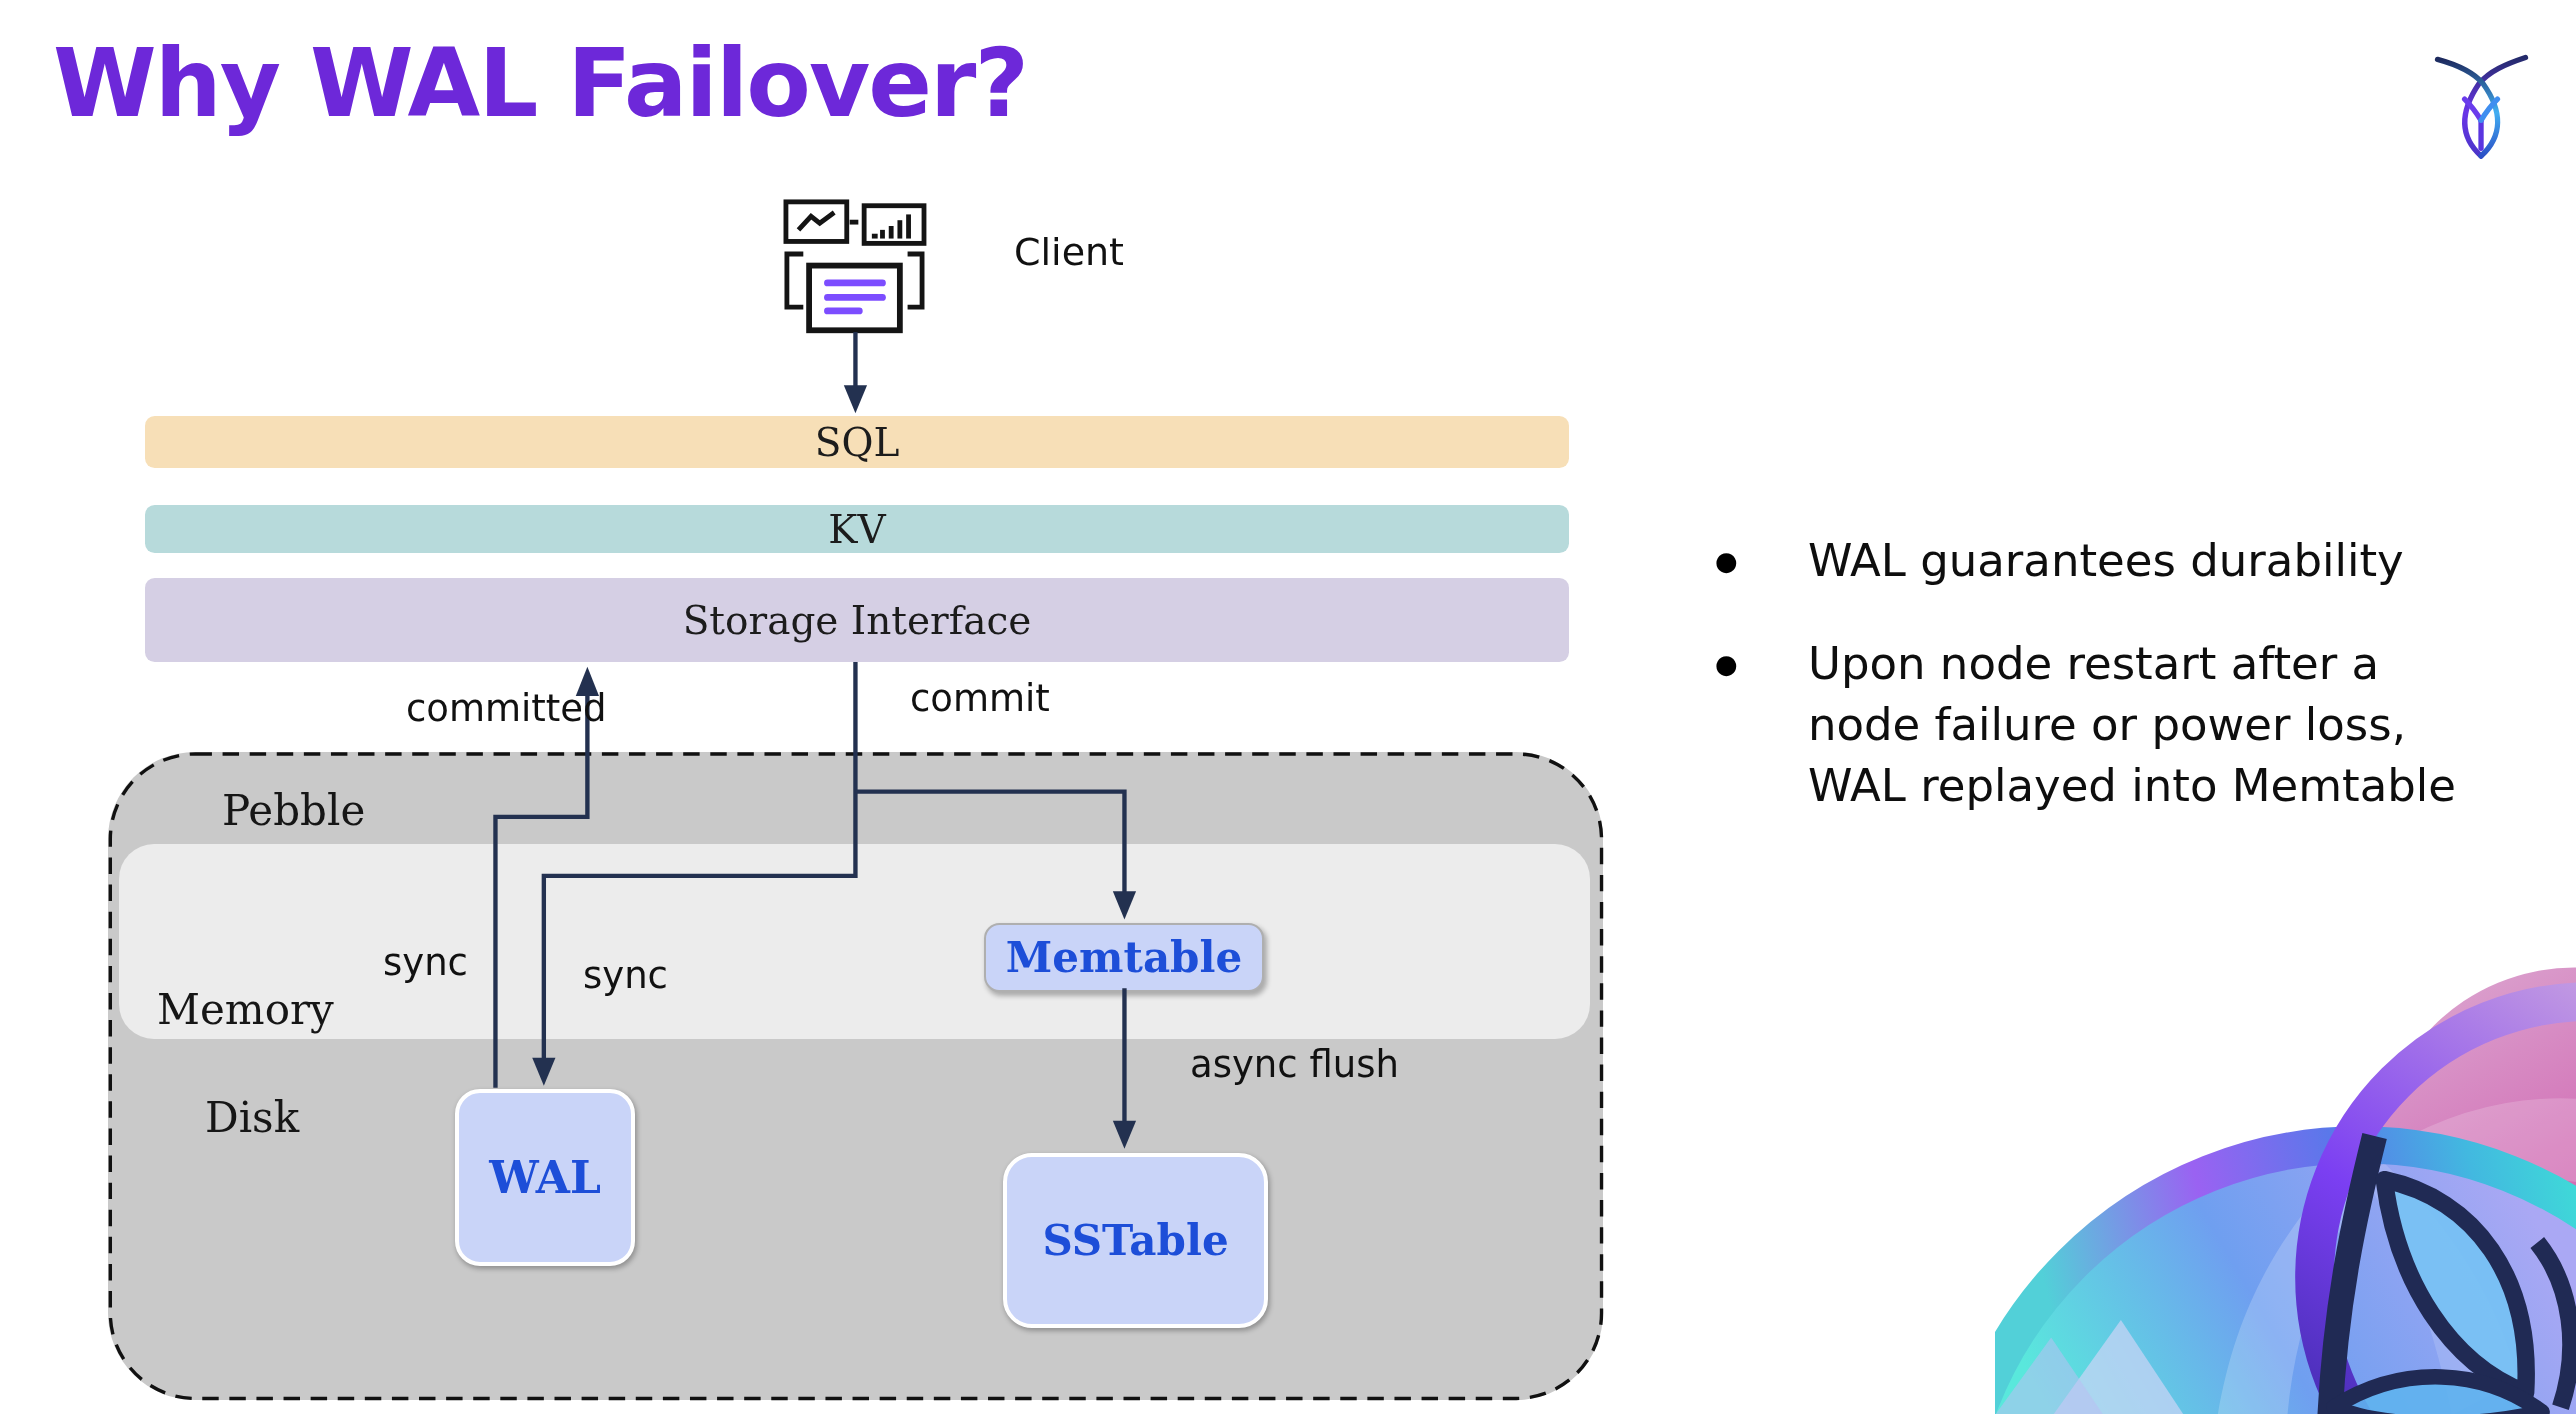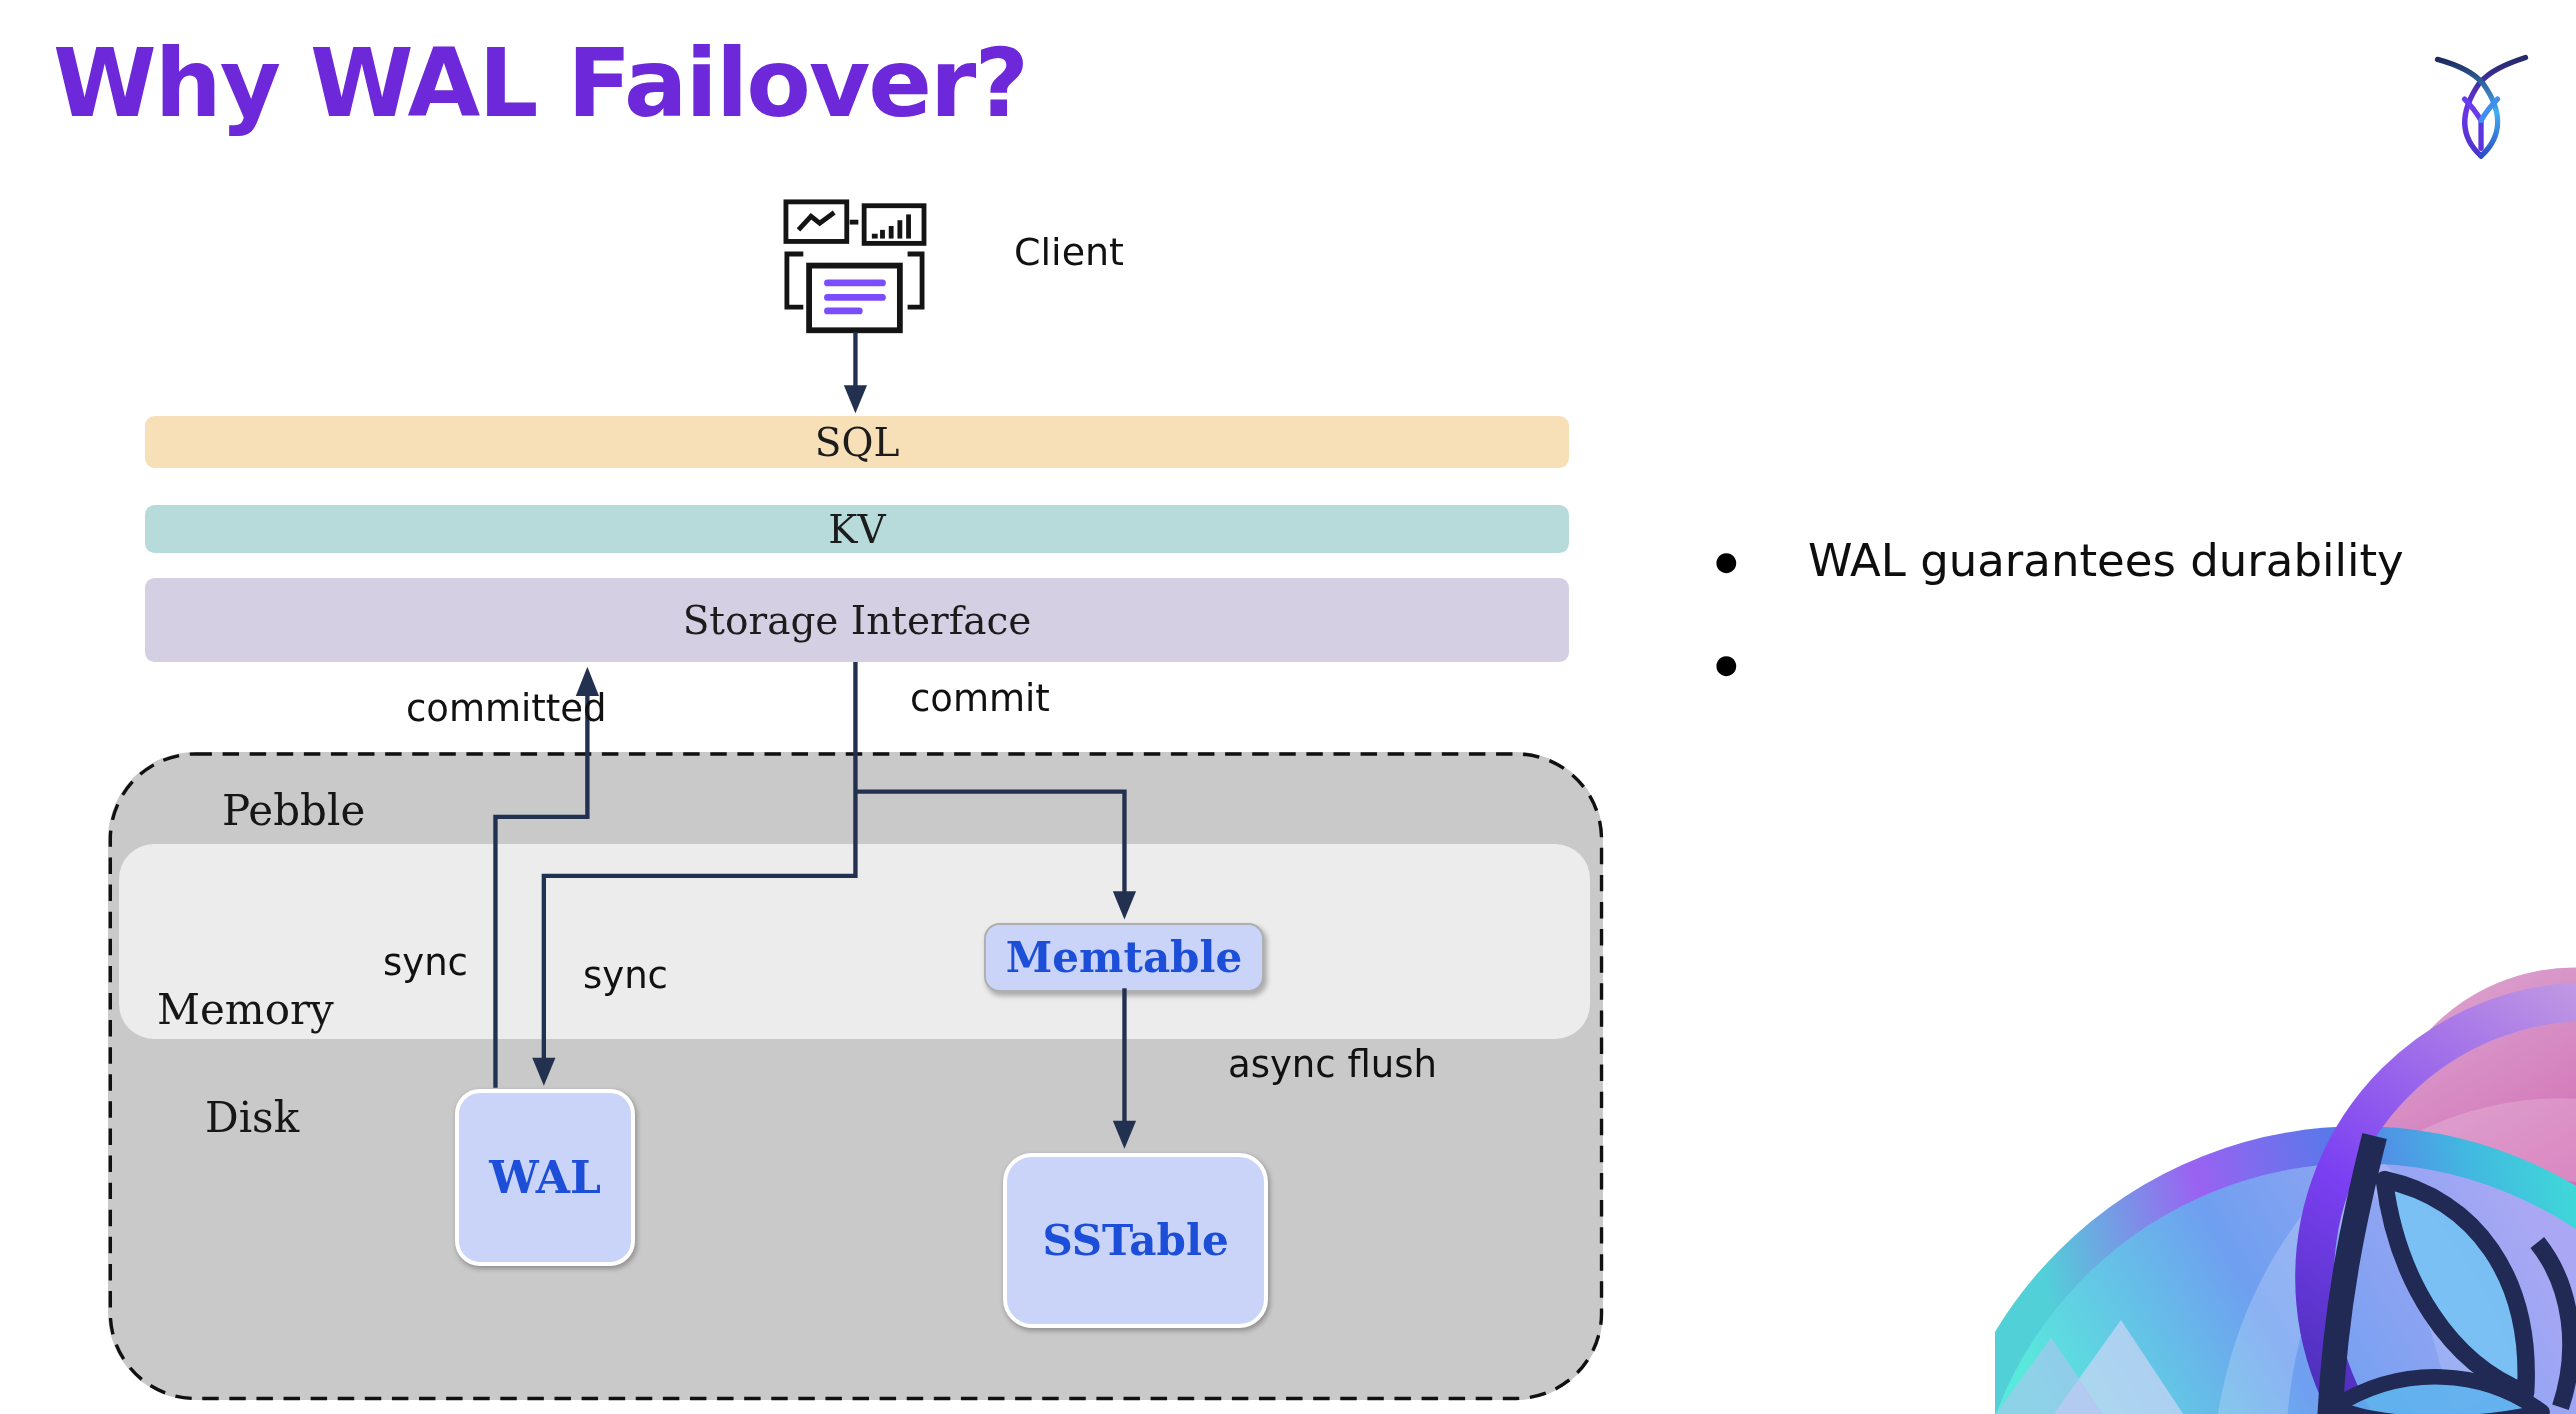--- a/index.html
+++ b/index.html
@@ -36,21 +36,21 @@
             font-size:42px;box-shadow:2.9px 3.9px 5.8px rgba(0,0,0,.28);}
   #sstable-node{left:1003px;top:1153px;width:257px;height:167px;border:4.8px solid #ffffff;border-radius:29px;
             font-size:42px;box-shadow:1.9px 2.9px 5.8px rgba(0,0,0,.28);}
 
   
   .edge-label{font-size:37px;color:#111111;}
   #committed-label{left:406px;top:687px;}
   #commit-label{left:910px;top:677px;}
   #sync-left-label{left:383px;top:941px;}
   #sync-right-label{left:583px;top:954px;}
-  #async-flush-label{left:1228px;top:1043px;}
+  #async-flush-label{left:1190px;top:1043px;}
   #client-label{left:1014px;top:230px;font-size:38px;}
 
   
   #bullet-list{left:1715px;top:530px;width:852px;}
   .bullet-item{display:flex;align-items:flex-start;margin-bottom:41px;}
   .bullet-dot{width:93px;font-size:26px;line-height:62px;color:#000;flex:0 0 93px;}
   .bullet-text{font-size:45px;line-height:61px;color:#0e0e0e;white-space:pre-line;}
 
   svg{display:block;}
   #diagram-lines{left:0;top:0;pointer-events:none;}
@@ -147,20 +147,23 @@
 <div class="abs noselect edge-label" id="sync-right-label">sync</div>
 <div class="abs noselect edge-label" id="async-flush-label">async flush</div>
 
 <div class="abs" id="bullet-list">
   <div class="bullet-item">
     <span class="bullet-dot noselect">●</span>
     <span class="bullet-text noselect">WAL guarantees durability</span>
   </div>
   <div class="bullet-item">
     <span class="bullet-dot noselect">●</span>
+    <span class="bullet-text noselect">Upon node restart after a
+node failure or power loss,
+WAL replayed into Memtable</span>
   </div>
 </div>
 
 <svg class="abs" style="left:1995px;top:952px;" width="581" height="463" viewBox="0 0 600 478">
   <defs>
     <linearGradient id="gPink" gradientUnits="userSpaceOnUse" x1="420" y1="40" x2="640" y2="430">
       <stop offset="0" stop-color="#DBA4CF"></stop>
         <stop offset="0.5" stop-color="#D374B8"></stop>
         <stop offset="1" stop-color="#C8539F"></stop>
     </linearGradient>

